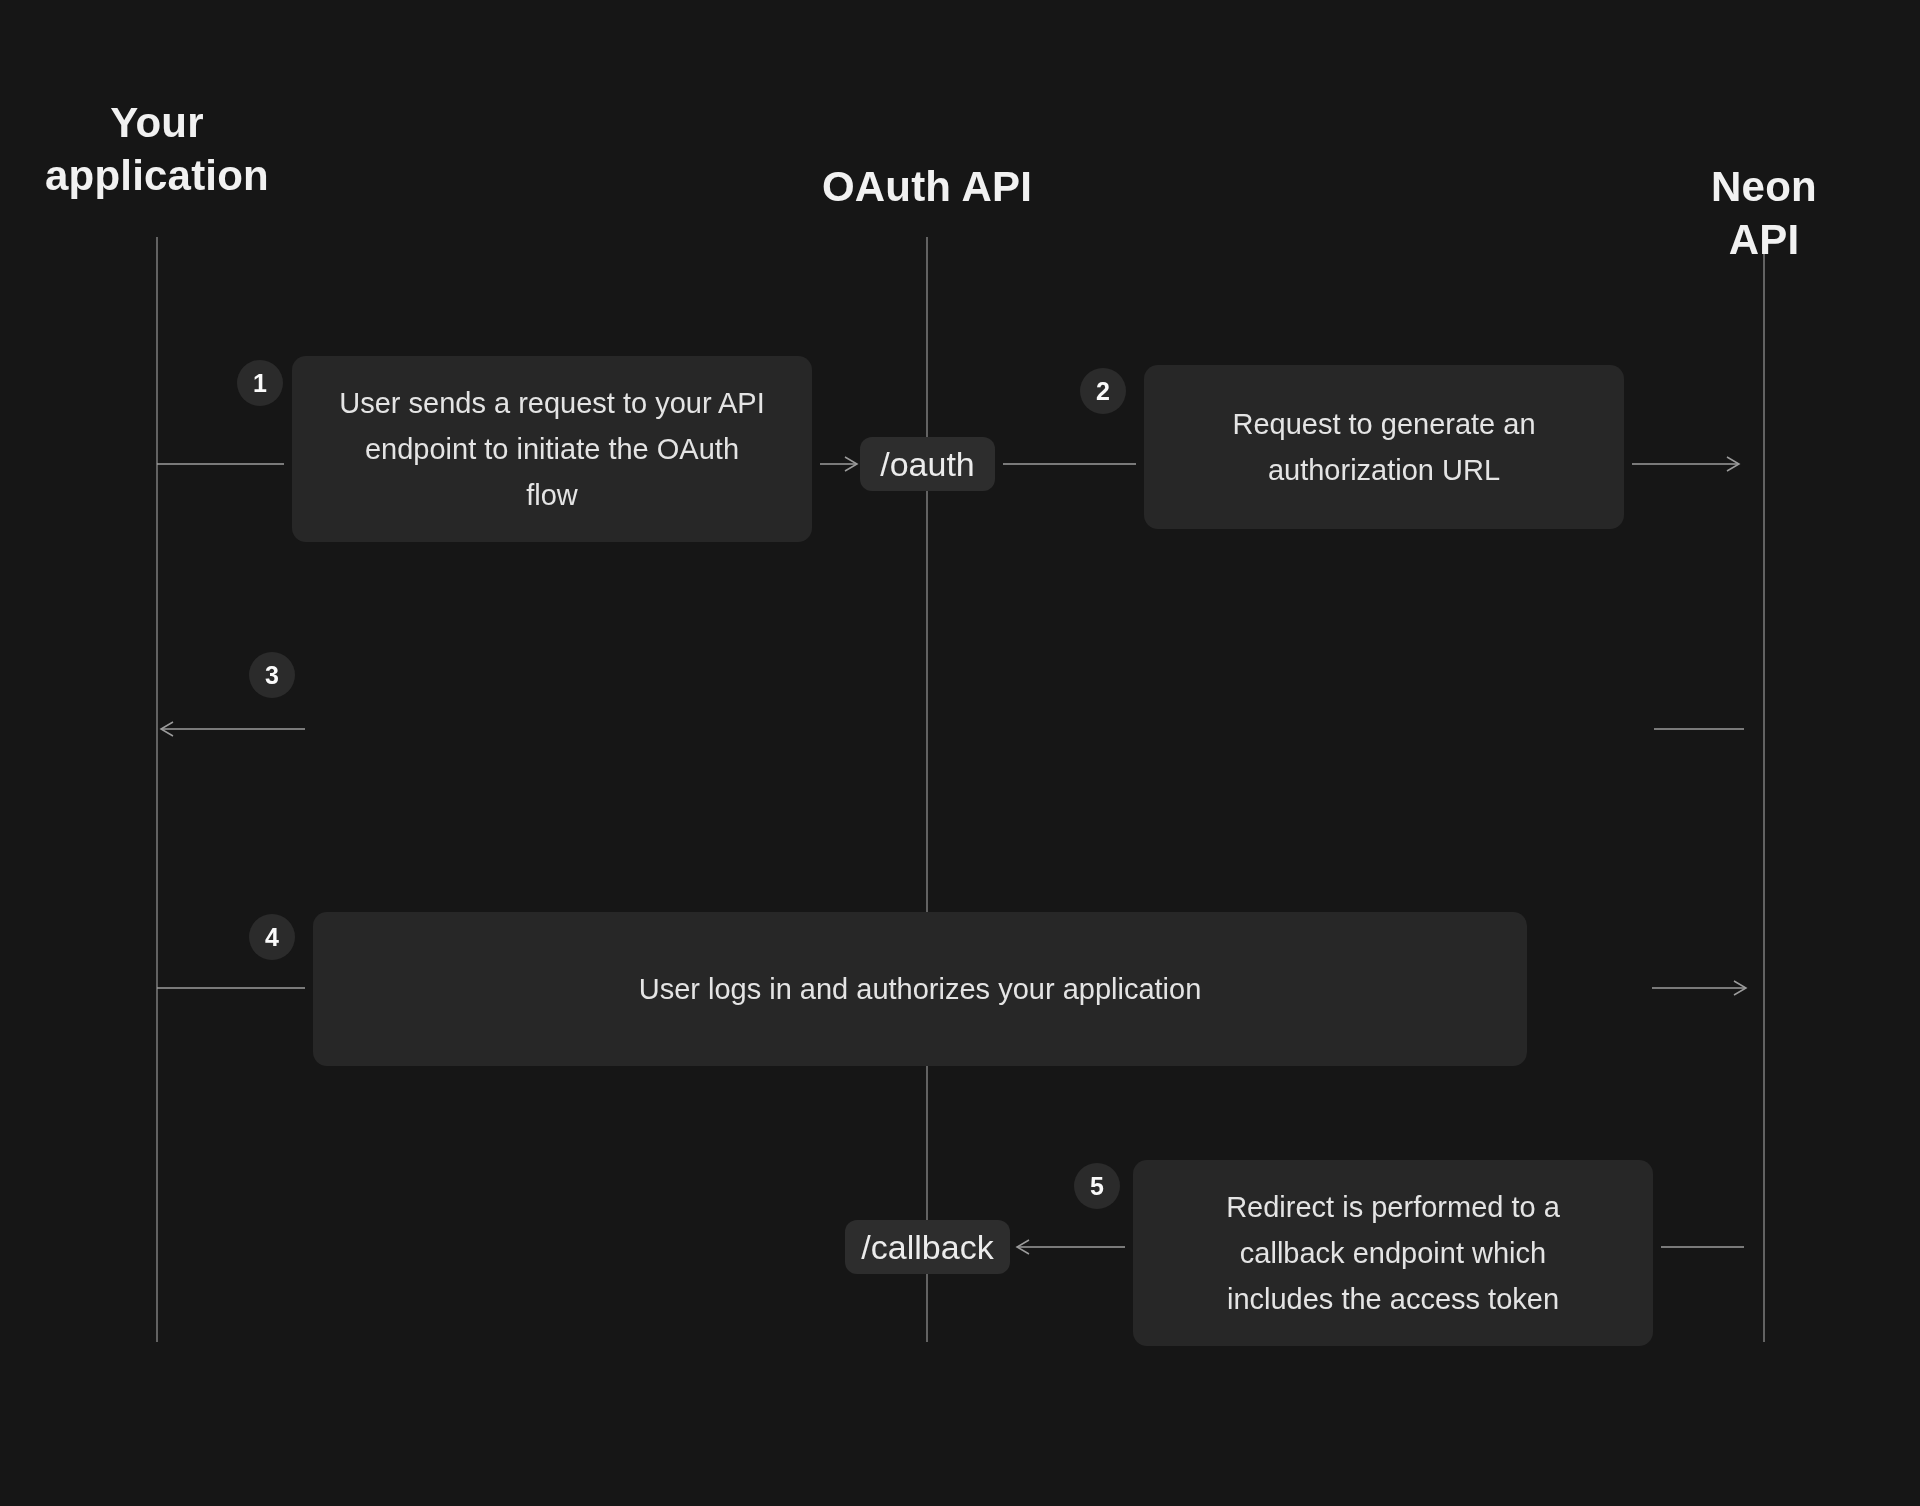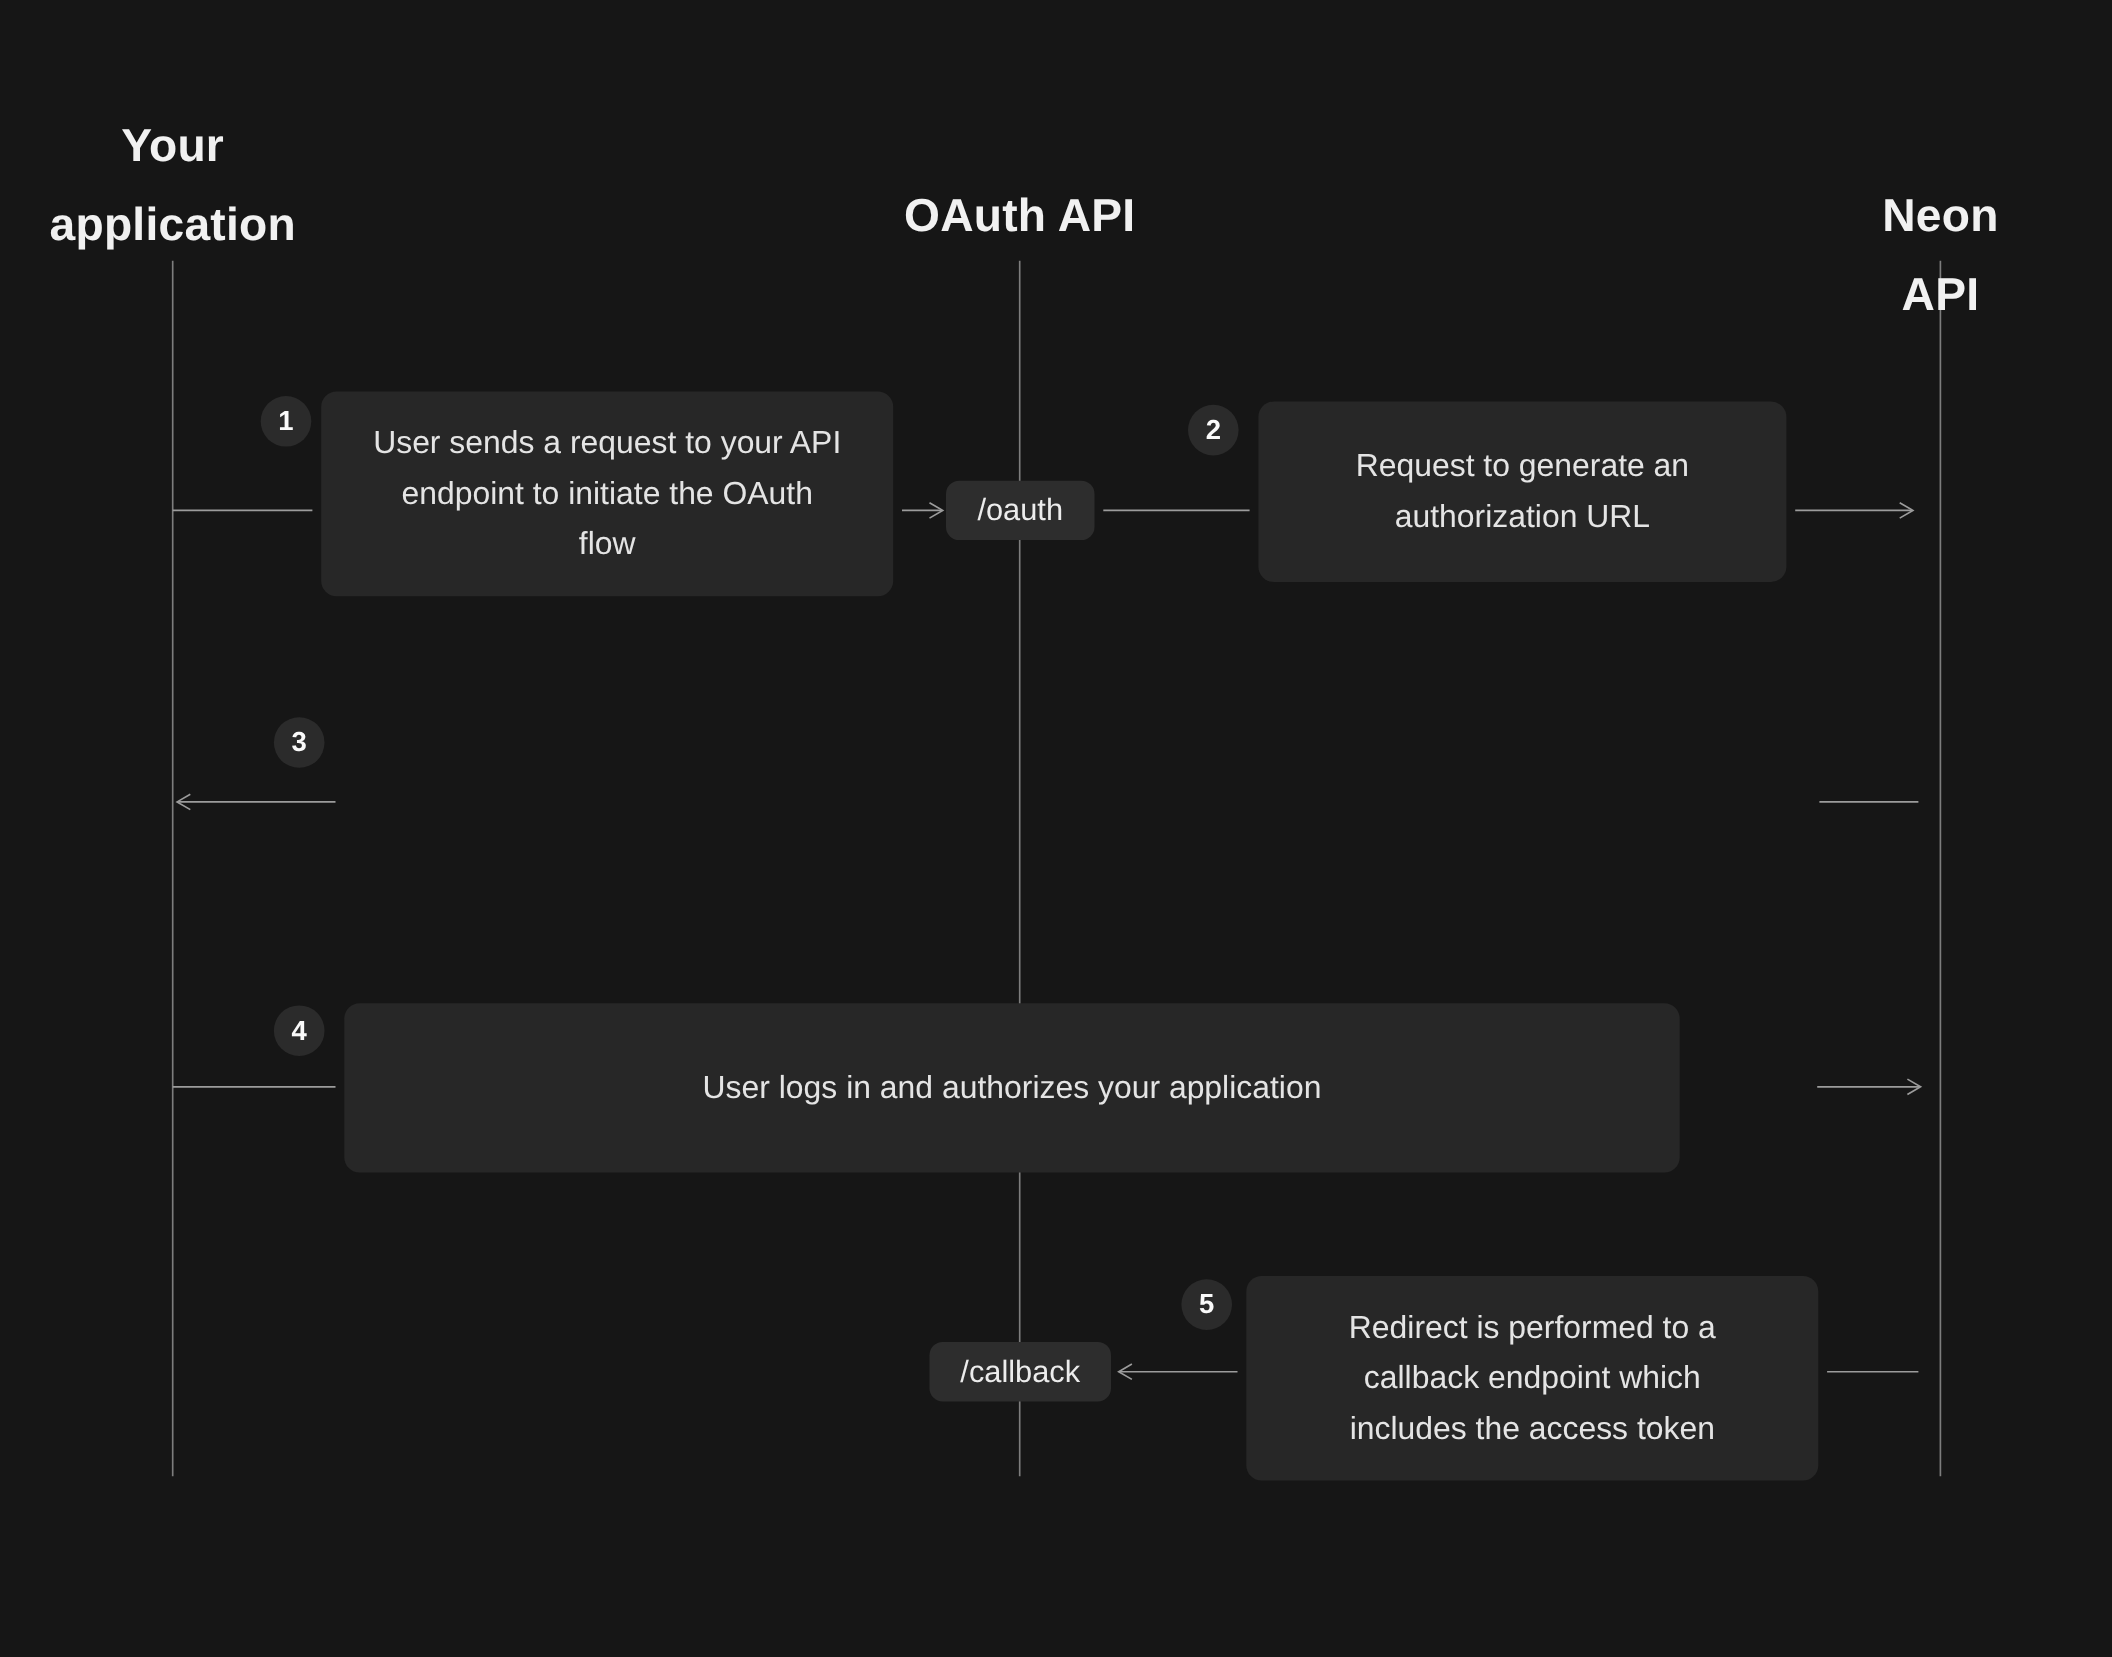--- a/index.html
+++ b/index.html
@@ -18,21 +18,21 @@
     position: absolute; left: 0; top: 0;
     width: 1920px; height: 1506px;
     display: block;
   }
   .lane-header {
     position: absolute;
     transform: translateX(-50%);
     color: #f1f1f1;
     font-size: 42px;
     font-weight: 700;
-    line-height: 72px;
+    line-height: 53px;
     text-align: center;
     white-space: pre-line;
     letter-spacing: 0.2px;
   }
   .msg-box {
     position: absolute;
     background: #272727;
     border-radius: 14px;
     display: flex;
     align-items: center;
@@ -45,21 +45,21 @@
   }
   .msg-box .msg-text { margin: 0 auto; }
   .endpoint-pill {
     position: absolute;
     background: #2d2d2d;
     border-radius: 12px;
     display: flex;
     align-items: center;
     justify-content: center;
     color: #ececec;
-    font-size: 28px;
+    font-size: 34px;
     font-weight: 400;
   }
   .step-badge {
     position: absolute;
     width: 46px; height: 46px;
     border-radius: 50%;
     background: #2b2b2b;
     display: flex;
     align-items: center;
     justify-content: center;

